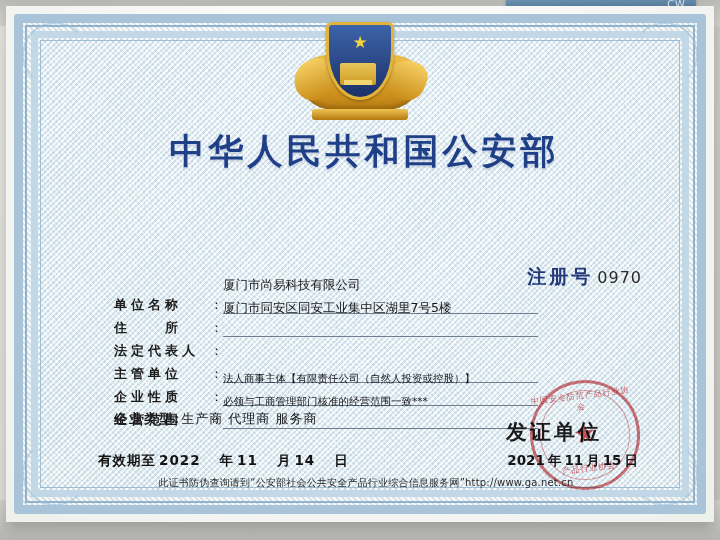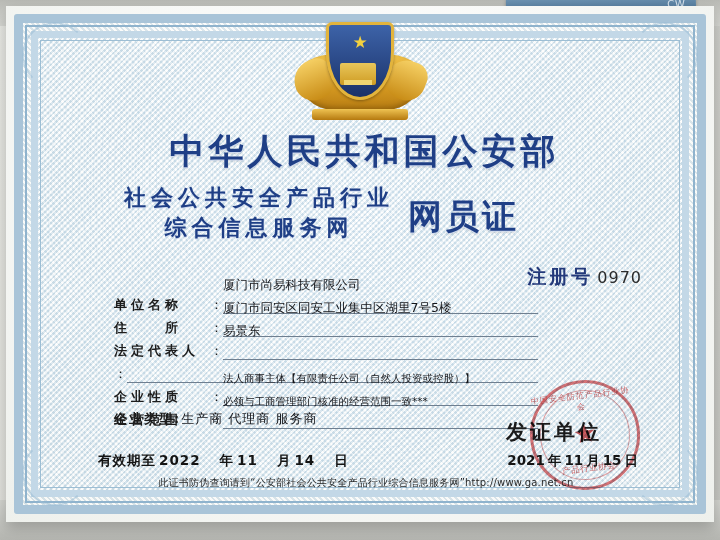--- a/index.html
+++ b/index.html
@@ -425,50 +425,43 @@
       <div class="emblem-wings"></div>
       <div class="emblem-shield">
         <div class="shield-star">★</div>
         <div class="shield-gate"></div>
       </div>
       <div class="emblem-bar"></div>
     </div>
 
     <div class="title-main">中华人民共和国公安部</div>
 
-    <div class="title-sub-wrap">
-      <div class="title-sub-left">
-        <div>社会公共安全产品行业</div>
-        <div>综合信息服务网</div>
-      </div>
-      <div class="title-sub-right">网员证</div>
-    </div>
 
     <div class="reg-row">
       <span class="reg-label">注册号</span>
       <span class="reg-value">0970</span>
     </div>
 
     <div class="fields">
       <div class="field-row">
         <span class="field-label">单位名称</span>
         <span class="field-colon">：</span>
         <span class="field-value">厦门市尚易科技有限公司</span>
       </div>
       <div class="field-row">
         <span class="field-label">住　　所</span>
         <span class="field-colon">：</span>
         <span class="field-value">厦门市同安区同安工业集中区湖里7号5楼</span>
       </div>
       <div class="field-row">
         <span class="field-label">法定代表人</span>
         <span class="field-colon">：</span>
-        <span class="field-value">易景东</span>
       </div>
       <div class="field-row">
+        <span class="field-label">主管单位</span>
         <span class="field-colon">：</span>
         <span class="field-value"></span>
       </div>
       <div class="field-row">
         <span class="field-label">企业性质</span>
         <span class="field-colon">：</span>
         <span class="field-value small">法人商事主体【有限责任公司（自然人投资或控股）】</span>
       </div>
       <div class="field-row">
         <span class="field-label">经营范围</span>

